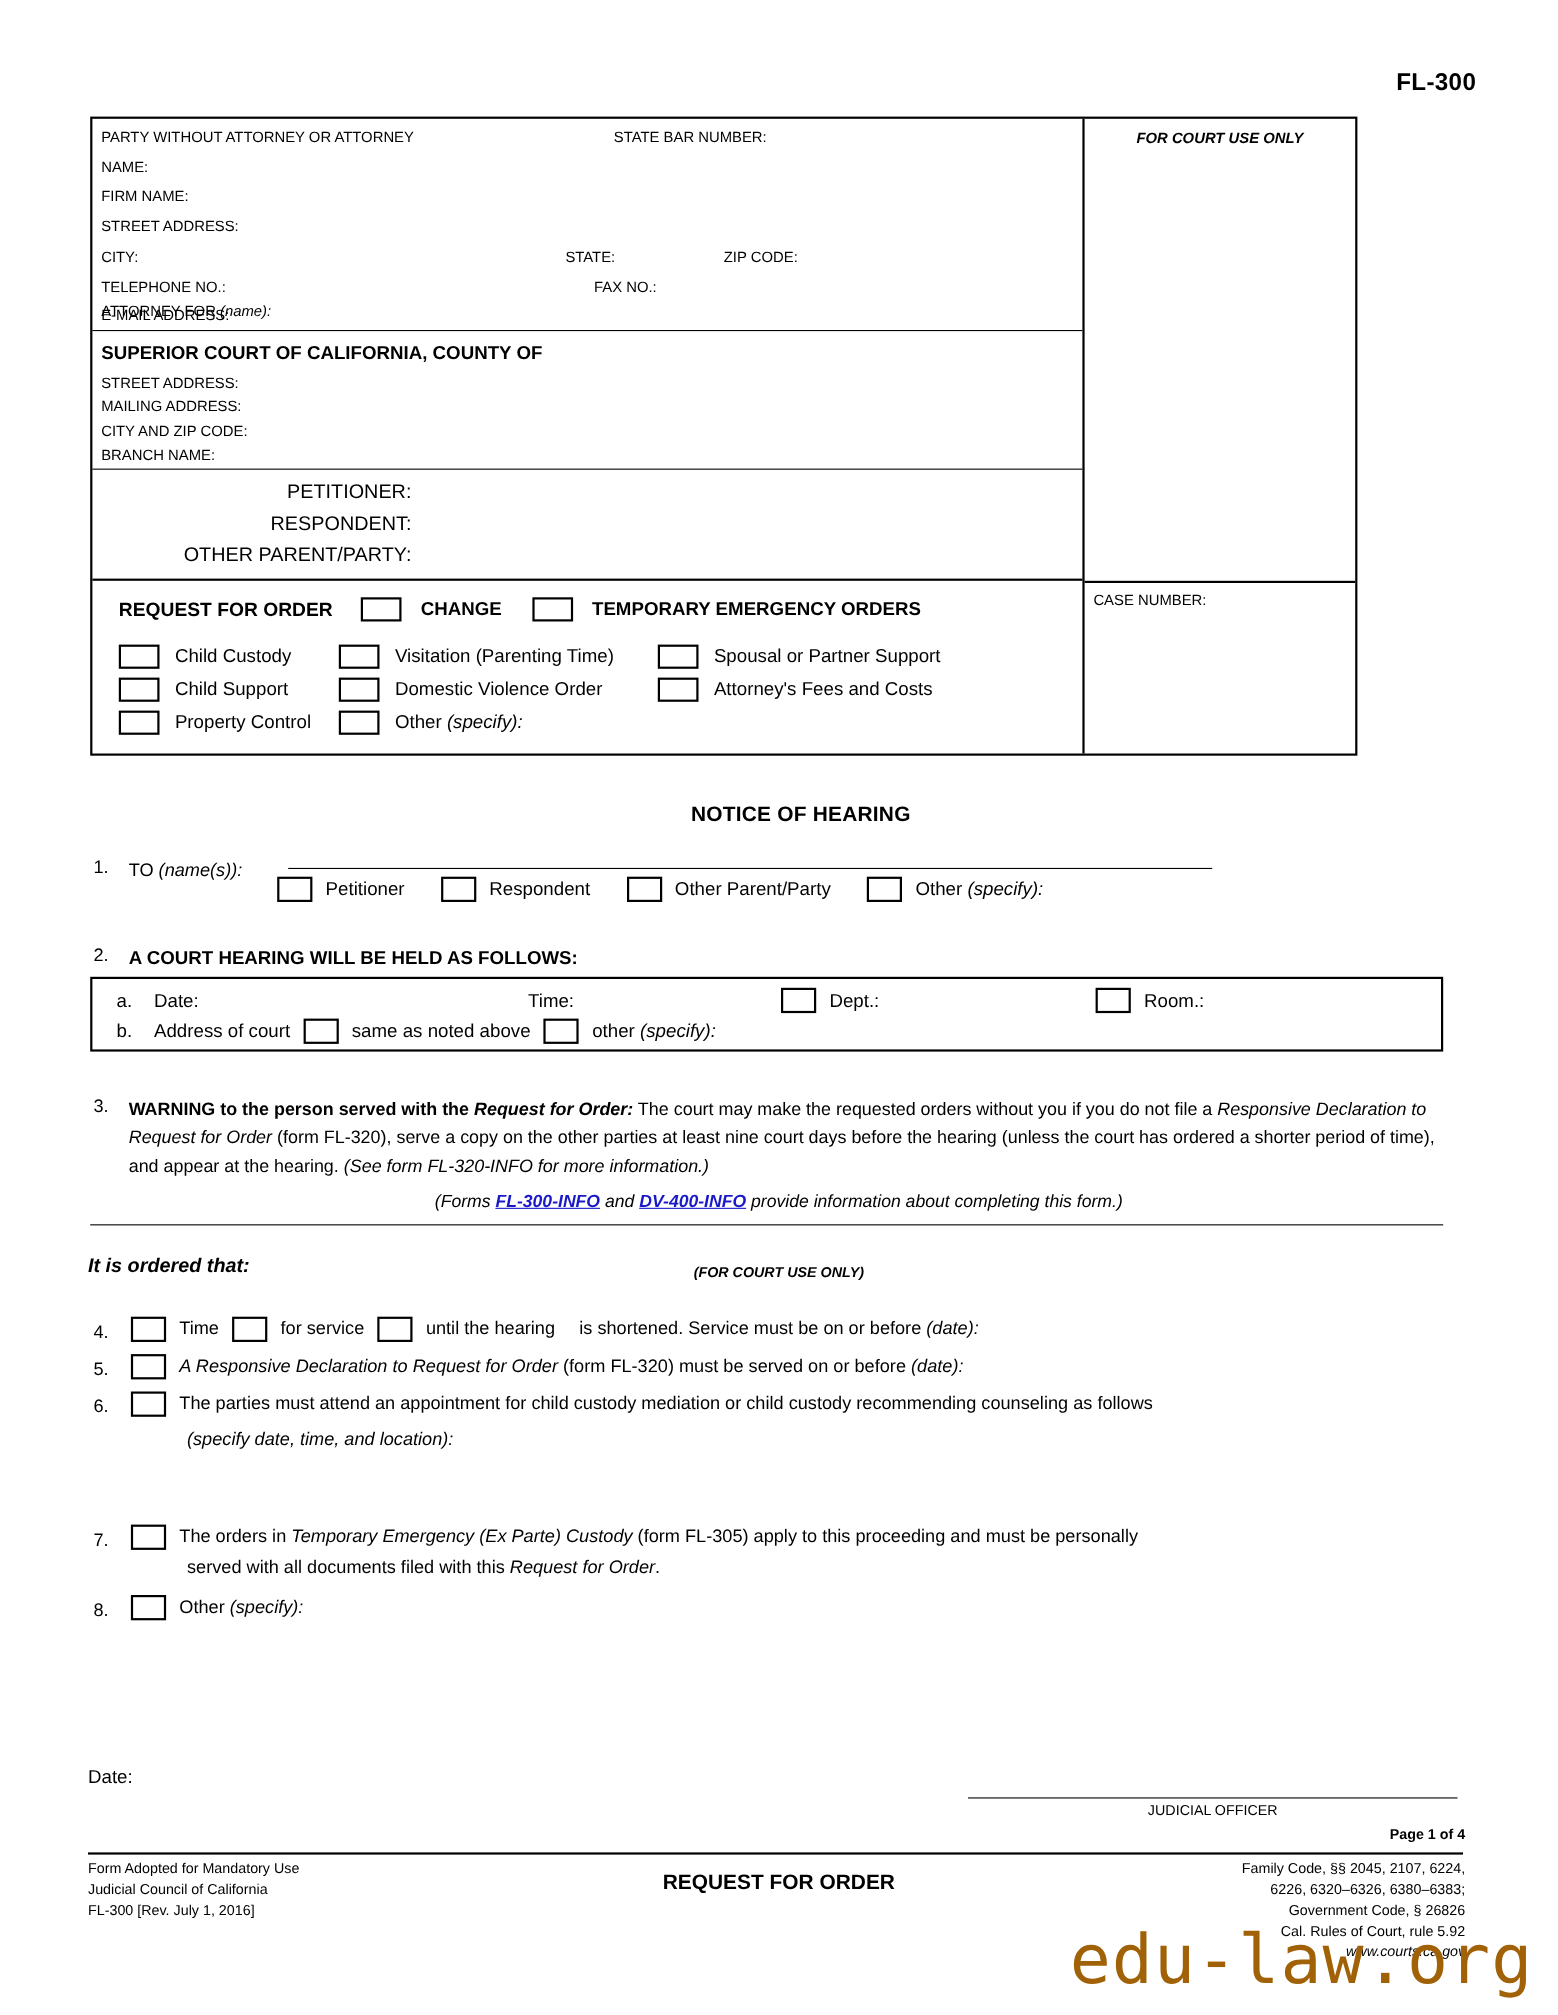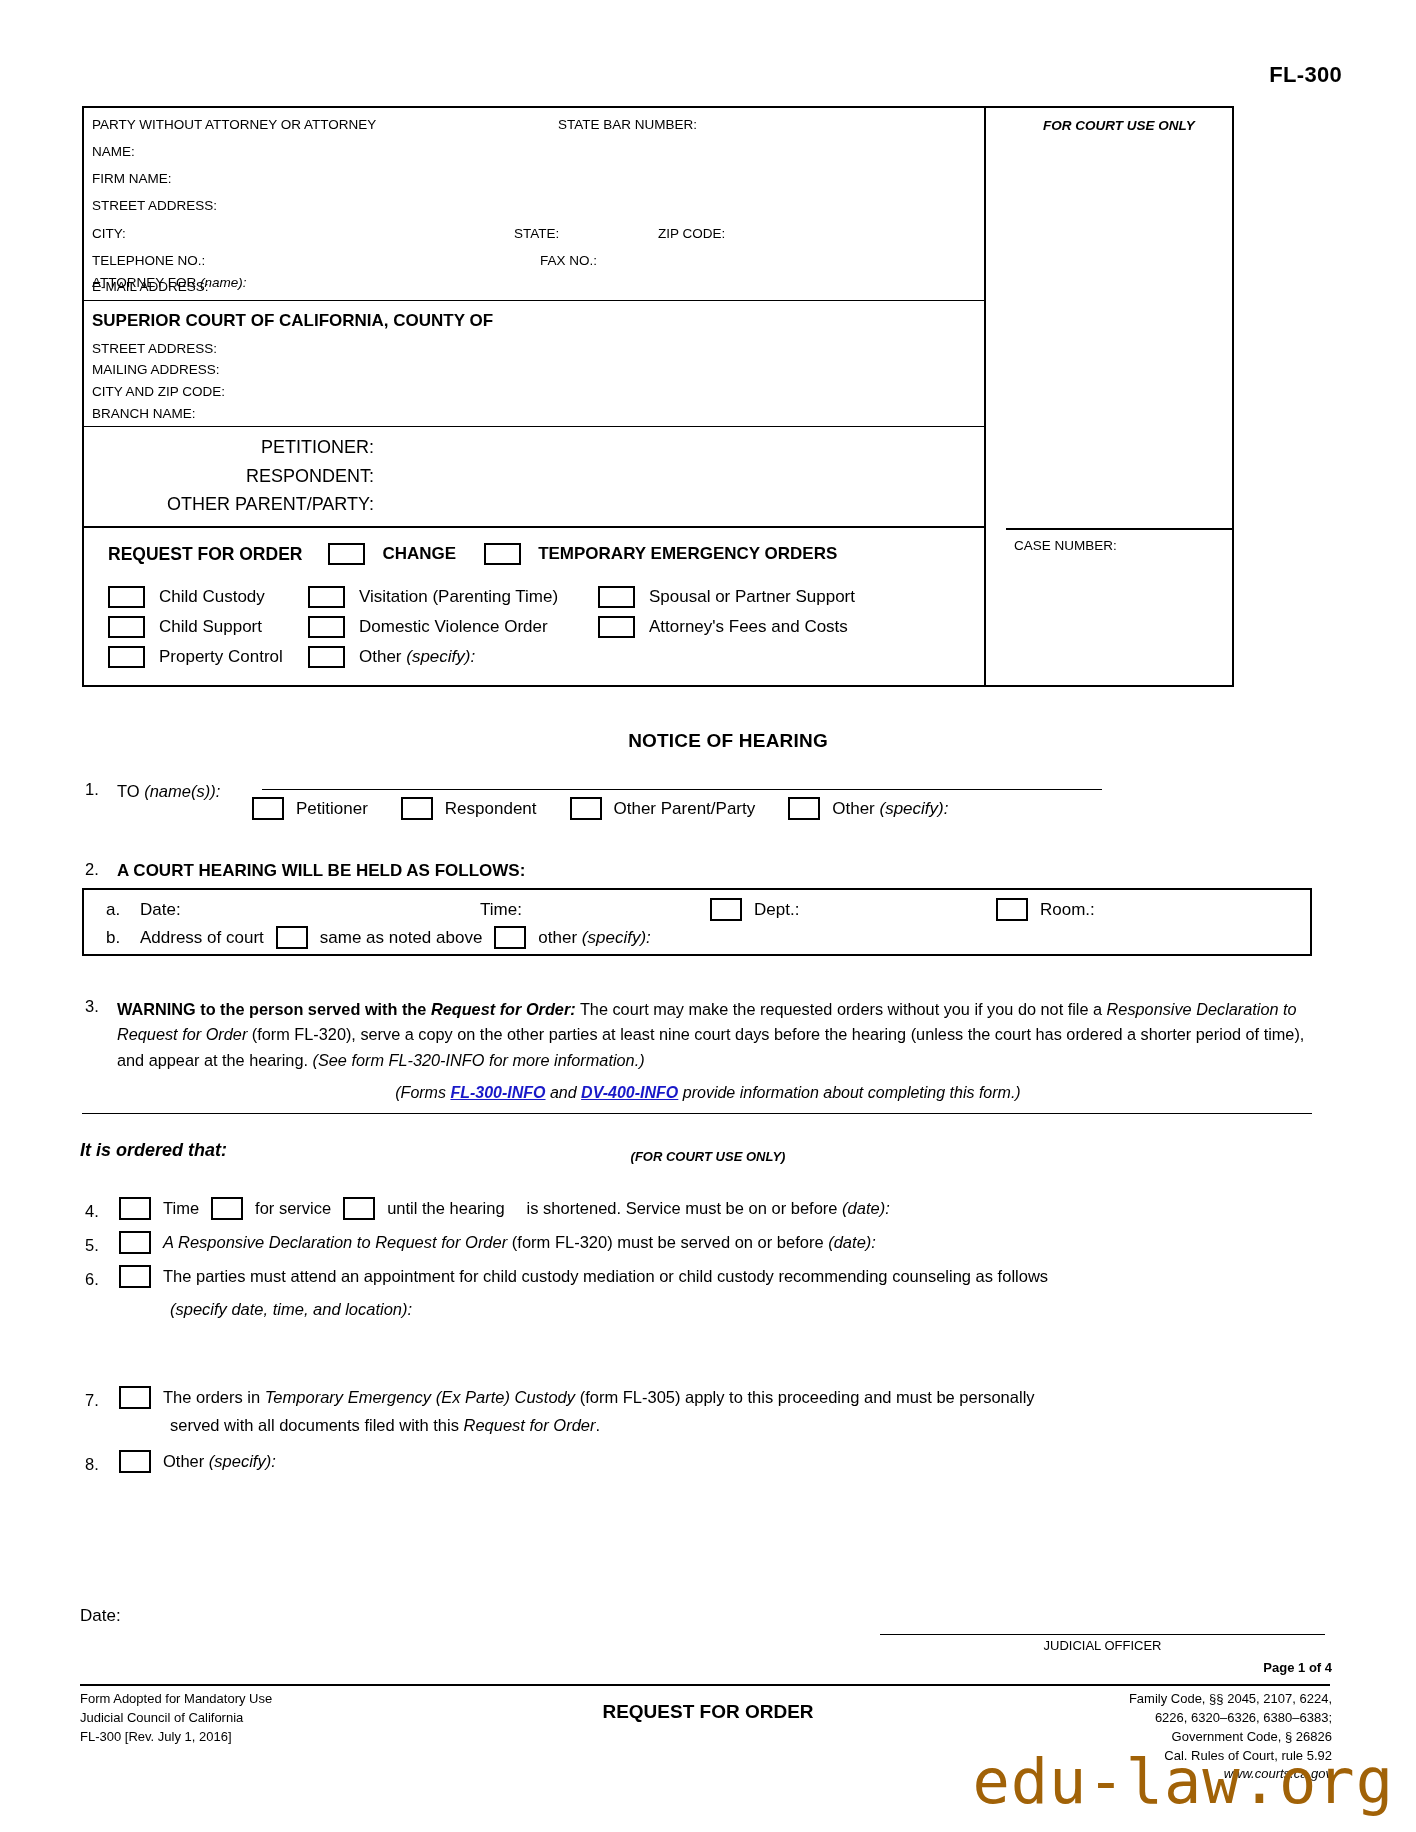--- a/index.html
+++ b/index.html
@@ -47,21 +47,20 @@
   .cap-left {
     width: 902px;
     box-sizing: border-box;
     border-right: 2px solid #000;
     position: relative;
   }
   .cap-right {
     flex: 1;
     box-sizing: border-box;
     position: relative;
-    margin-left: 20px;
   }
 
   .attorney-block {
     position: relative;
     height: 193px;
     border-bottom: 1.5px solid #000;
     box-sizing: border-box;
   }
   .court-block {
     position: relative;

